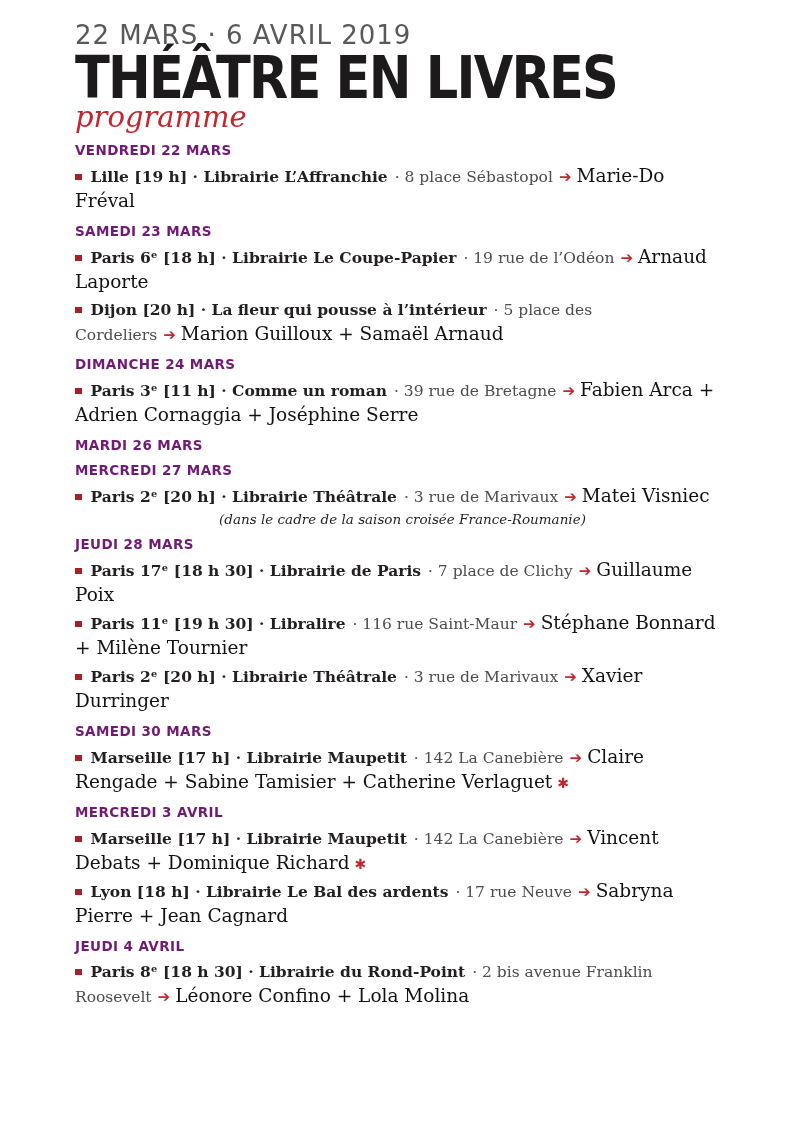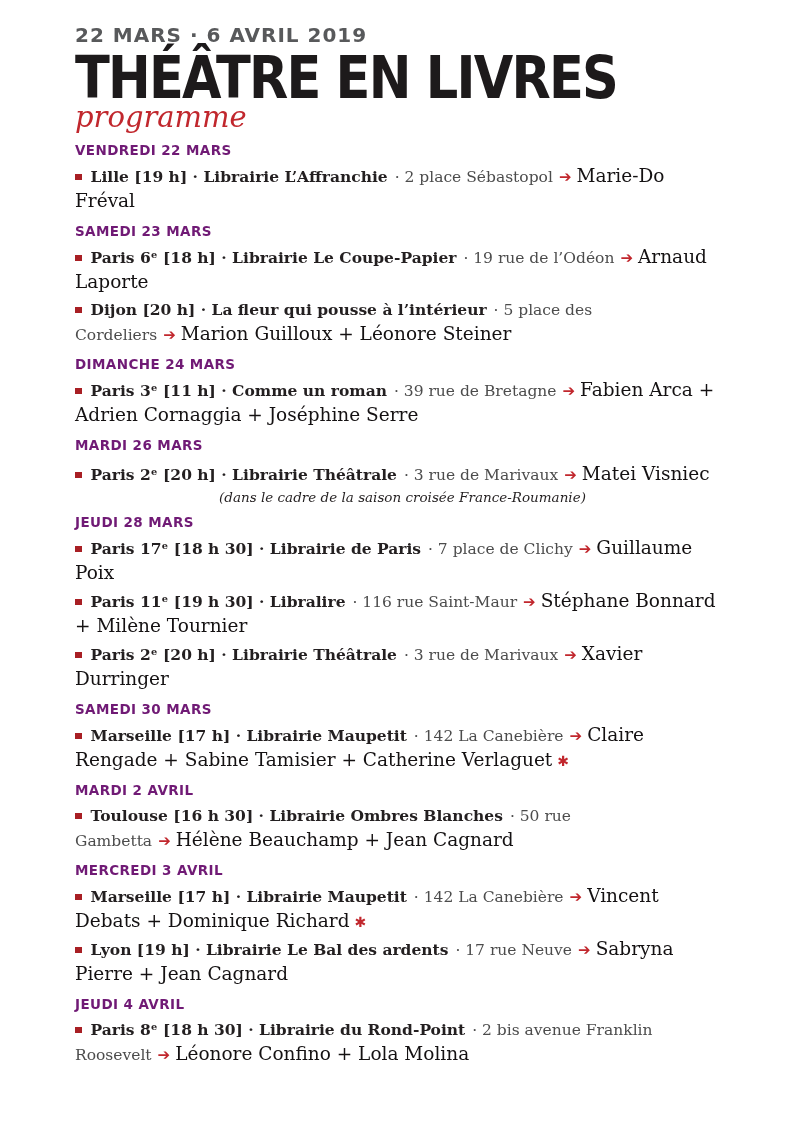--- a/index.html
+++ b/index.html
@@ -16,22 +16,22 @@
     height:1131px;
     overflow:hidden;
     background:#ffffff;
     padding:24px 70px 16px 75px;
     font-family:"DejaVu Serif","Liberation Serif",serif;
     color:#231f20;
   }
   
   .date-range{
     font-family:"DejaVu Sans","Liberation Sans",sans-serif;
-    font-weight:700;
-    font-size:20px;
+    font-weight:400;
+    font-size:26px;
     line-height:22px;
     letter-spacing:1px;
     color:var(--date-gray);
     white-space:nowrap;
   }
   h1.title{
     margin:5px 0 0;
     font-family:"DejaVu Sans","Liberation Sans",sans-serif;
     font-weight:700;
     font-size:58px;
@@ -106,48 +106,49 @@
   <header>
     <div class="date-range">22 MARS · 6 AVRIL 2019</div>
     <h1 class="title">THÉÂTRE EN LIVRES</h1>
     <div class="subtitle">programme</div>
   </header>
 
   <main id="sections">
   <section class="section">
     <h2 class="day">VENDREDI 22 MARS</h2>
     <div class="events">
-  <p class="event"><span class="bullet"></span><strong class="place">Lille [19 h] · Librairie L’Affranchie</strong> <span class="addr">· 2 place Sébastopol</span><span class="arrow">➔</span><span class="guests">Marie-Do Fréval</span></p>
+  <p class="event"><span class="bullet"></span><strong class="place">Lille [19 h] · Librairie L’Affranchie</strong> <span class="addr">· 8 place Sébastopol</span><span class="arrow">➔</span><span class="guests">Marie-Do Fréval</span></p>
 
 </div>
   </section>
 
   <section class="section">
     <h2 class="day">SAMEDI 23 MARS</h2>
     <div class="events">
   <p class="event"><span class="bullet"></span><strong class="place">Paris 6ᵉ [18 h] · Librairie Le Coupe-Papier</strong> <span class="addr">· 19 rue de l’Odéon</span><span class="arrow">➔</span><span class="guests">Arnaud Laporte</span></p>
 
-  <p class="event"><span class="bullet"></span><strong class="place">Dijon [20 h] · La fleur qui pousse à l’intérieur</strong> <span class="addr">· 5 place des Cordeliers</span><span class="arrow">➔</span><span class="guests">Marion Guilloux + Léonore Steiner</span></p>
+  <p class="event"><span class="bullet"></span><strong class="place">Dijon [20 h] · La fleur qui pousse à l’intérieur</strong> <span class="addr">· 5 place des Cordeliers</span><span class="arrow">➔</span><span class="guests">Marion Guilloux + Samaël Arnaud</span></p>
 
 </div>
   </section>
 
   <section class="section">
     <h2 class="day">DIMANCHE 24 MARS</h2>
     <div class="events">
   <p class="event"><span class="bullet"></span><strong class="place">Paris 3ᵉ [11 h] · Comme un roman</strong> <span class="addr">· 39 rue de Bretagne</span><span class="arrow">➔</span><span class="guests">Fabien Arca + Adrien Cornaggia + Joséphine Serre</span></p>
 
 </div>
   </section>
 
   <section class="section">
     <h2 class="day">MARDI 26 MARS</h2>
   </section>
 
   <section class="section">
+    <h2 class="day">MERCREDI 27 MARS</h2>
     <div class="events">
   <p class="event"><span class="bullet"></span><strong class="place">Paris 2ᵉ [20 h] · Librairie Théâtrale</strong> <span class="addr">· 3 rue de Marivaux</span><span class="arrow">➔</span><span class="guests">Matei Visniec</span></p>
   <p class="note">(dans le cadre de la saison croisée France-Roumanie)</p>
 </div>
   </section>
 
   <section class="section">
     <h2 class="day">JEUDI 28 MARS</h2>
     <div class="events">
   <p class="event"><span class="bullet"></span><strong class="place">Paris 17ᵉ [18 h 30] · Librairie de Paris</strong> <span class="addr">· 7 place de Clichy</span><span class="arrow">➔</span><span class="guests">Guillaume Poix</span></p>
@@ -160,34 +161,27 @@
   </section>
 
   <section class="section">
     <h2 class="day">SAMEDI 30 MARS</h2>
     <div class="events">
   <p class="event"><span class="bullet"></span><strong class="place">Marseille [17 h] · Librairie Maupetit</strong> <span class="addr">· 142 La Canebière</span><span class="arrow">➔</span><span class="guests">Claire Rengade + Sabine Tamisier + Catherine Verlaguet</span><span class="star">✱</span></p>
 
 </div>
   </section>
 
-  <section class="section">
-    <h2 class="day">MARDI 2 AVRIL</h2>
-    <div class="events">
-  <p class="event"><span class="bullet"></span><strong class="place">Toulouse [16 h 30] · Librairie Ombres Blanches</strong> <span class="addr">· 50 rue Gambetta</span><span class="arrow">➔</span><span class="guests">Hélène Beauchamp + Jean Cagnard</span></p>
-
-</div>
-  </section>
 
   <section class="section">
     <h2 class="day">MERCREDI 3 AVRIL</h2>
     <div class="events">
   <p class="event"><span class="bullet"></span><strong class="place">Marseille [17 h] · Librairie Maupetit</strong> <span class="addr">· 142 La Canebière</span><span class="arrow">➔</span><span class="guests">Vincent Debats + Dominique Richard</span><span class="star">✱</span></p>
 
-  <p class="event"><span class="bullet"></span><strong class="place">Lyon [19 h] · Librairie Le Bal des ardents</strong> <span class="addr">· 17 rue Neuve</span><span class="arrow">➔</span><span class="guests">Sabryna Pierre + Jean Cagnard</span></p>
+  <p class="event"><span class="bullet"></span><strong class="place">Lyon [18 h] · Librairie Le Bal des ardents</strong> <span class="addr">· 17 rue Neuve</span><span class="arrow">➔</span><span class="guests">Sabryna Pierre + Jean Cagnard</span></p>
 
 </div>
   </section>
 
   <section class="section">
     <h2 class="day">JEUDI 4 AVRIL</h2>
     <div class="events">
   <p class="event"><span class="bullet"></span><strong class="place">Paris 8ᵉ [18 h 30] · Librairie du Rond-Point</strong> <span class="addr">· 2 bis avenue Franklin Roosevelt</span><span class="arrow">➔</span><span class="guests">Léonore Confino + Lola Molina</span></p>
 
 </div>

